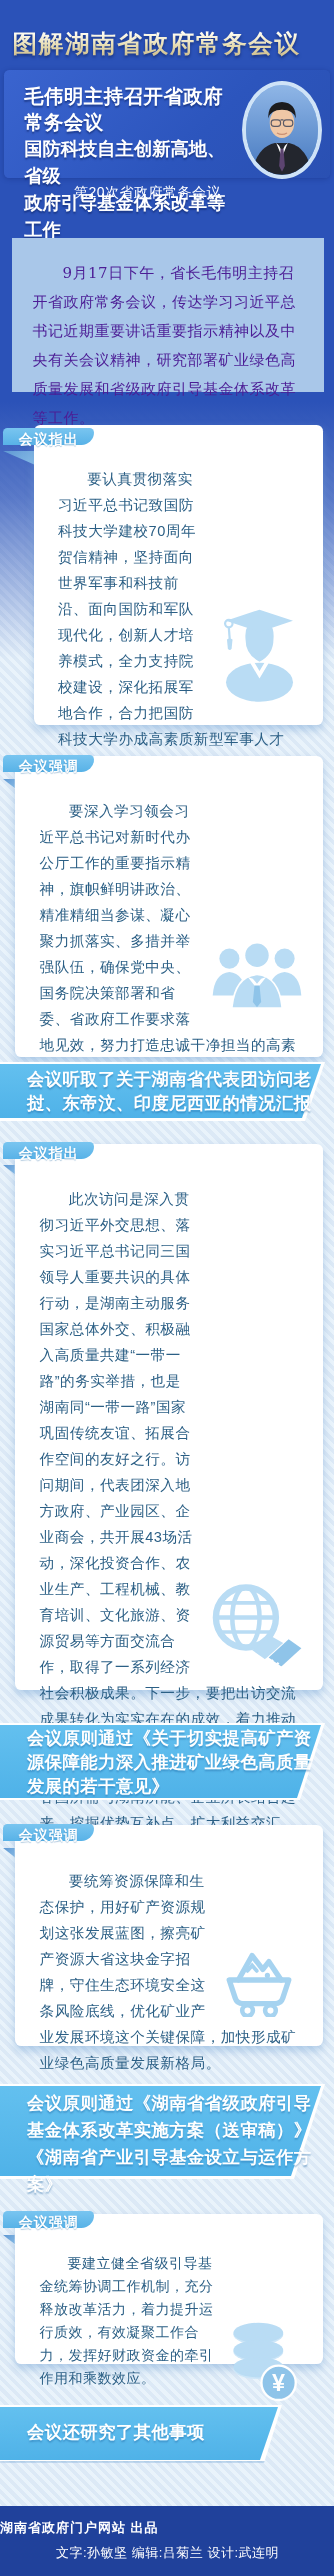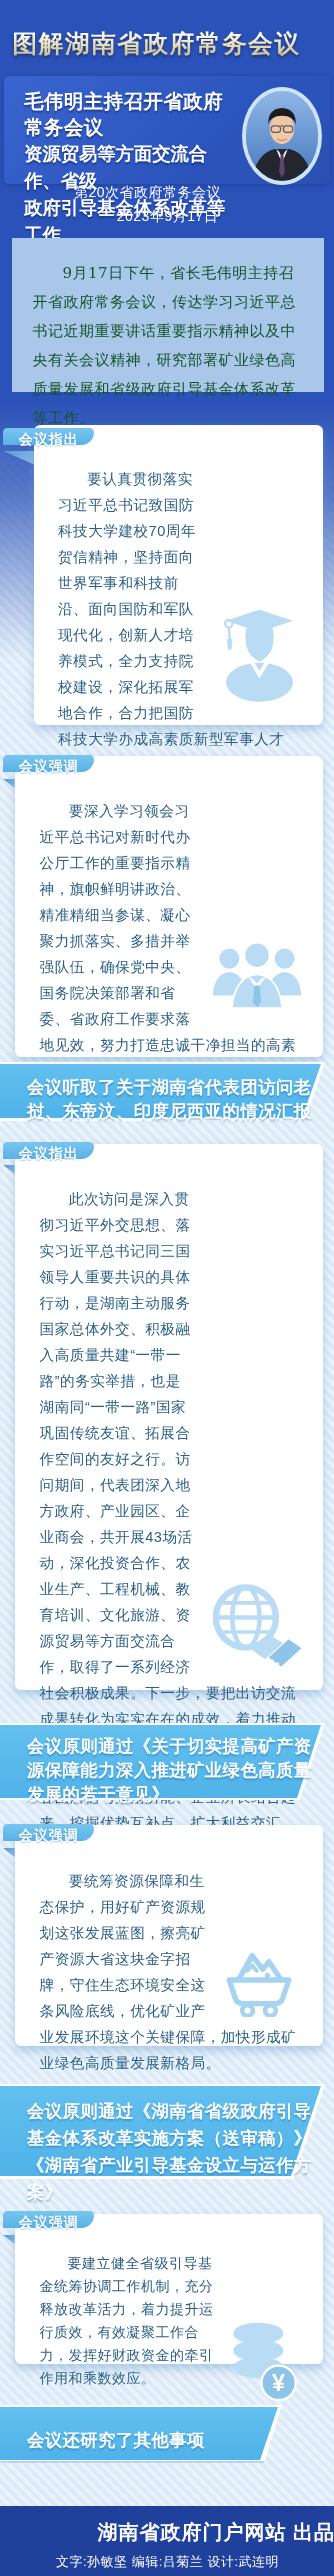--- a/index.html
+++ b/index.html
@@ -9,36 +9,36 @@
       linear-gradient(180deg, #2b52b8 0px, #2b52b8 402px, rgba(43,82,184,0.75) 497px, rgba(43,82,184,0) 659px),
       repeating-linear-gradient(45deg,#dce9f6 0 3.7px,#e9f3fb 3.7px 7.3px);
   }
 
   
   .main-title{position:absolute;left:12.6px;top:27px;width:314px;
     font-family:"Liberation Serif", serif;font-weight:bold;font-size:24.6px;letter-spacing:1.6px;
     background:linear-gradient(180deg,#fffdf2 18%,#e7ddb4 55%,#cdbd8c 90%);
     -webkit-background-clip:text;background-clip:text;color:transparent;
     filter:drop-shadow(0 2.1px 1.6px rgba(10,25,80,.55));}
-  .subtitle-panel{position:absolute;left:4.2px;top:76px;width:326px;height:108px;border-radius:5.2px;
+  .subtitle-panel{position:absolute;left:4.2px;top:70px;width:326px;height:108px;border-radius:5.2px;
     background:linear-gradient(135deg,#3a64cf 0%,#2c55bd 60%,#2a50b2 100%);
-    box-shadow:0 1px 5.2px rgba(15,35,110,.35);font-family:Liberation Serif, serif;}
+    box-shadow:0 1px 5.2px rgba(15,35,110,.35);}
   .subtitle-lines{position:absolute;left:20px;top:12.6px;width:209px;color:#fff;}
   .subtitle-lines .l1{font-size:19.4px;font-weight:bold;letter-spacing:0.5px;line-height:26px;text-shadow:0 1.6px 1.6px rgba(10,30,90,.5);}
   .subtitle-lines .l2,.subtitle-lines .l3{font-size:18.3px;font-weight:bold;line-height:27px;text-shadow:0 1.6px 1.6px rgba(10,30,90,.5);}
   .portrait{position:absolute;right:7.8px;top:11px;width:80px;height:98px;border-radius:50%;
     border:4.2px solid #cfe3f7;overflow:hidden;background:linear-gradient(180deg,#8cb4e4,#4c7fc4);box-sizing:border-box;}
   .portrait svg{display:block;width:100%;height:100%;}
   .meeting-no{position:absolute;left:0;top:184px;width:295px;text-align:center;color:#fff;font-size:14px;letter-spacing:0.5px;}
   .date-line{position:absolute;left:0;top:208px;width:335px;text-align:center;color:#fff;font-size:14px;letter-spacing:0.5px;}
 
   
   .intro-panel{position:absolute;left:11.5px;top:238px;width:312px;height:154px;background:#a9c7e9;box-sizing:border-box;
     padding:21px 21px 0 21px;}
-  .intro-text{font-family:"DejaVu Serif", serif;font-size:15px;line-height:29px;color:#14532d;text-indent:2em;letter-spacing:0.5px;}
+  .intro-text{font-family:"DejaVu Serif", serif;font-size:15px;line-height:29px;color:#4c1d95;text-indent:2em;letter-spacing:0.5px;}
 
   
   .badge{position:absolute;height:17px;line-height:23.5px;padding:0 15.7px;z-index:3;
     background:linear-gradient(180deg,#79c5f0,#58b2e7);color:#fff;font-size:14px;font-weight:bold;letter-spacing:1px;
     border-radius:5.2px 5.2px 14.6px 0;text-shadow:0 1px 1px rgba(30,100,160,.35);}
   .fold{position:absolute;z-index:1;background:linear-gradient(135deg,#5e97d2,#88bde8);
     clip-path:polygon(0 0,100% 0,100% 100%);}
   .card{position:absolute;background:#fff;border-radius:6.3px;z-index:2;box-sizing:border-box;
     box-shadow:0 4.7px 8.4px rgba(110,160,210,.45);}
   .card-text{font-size:14.6px;line-height:26px;color:#2b5f85;text-indent:2em;letter-spacing:0.5px;}
@@ -63,54 +63,54 @@
   .icon-globe{width:100px;height:98px;margin:392px -7.3px 0 9.4px;}
   .icon-cart{width:84px;height:77px;margin:72px -3.1px 0 9.4px;}
   .icon-coins{width:78px;height:94px;margin:62px -4.2px 0 9.4px;}
 
   
   .banner{position:absolute;left:0;z-index:2;}
   .banner .shape-outer{position:absolute;inset:0;background:#fff;
     filter:drop-shadow(0 3.7px 4.2px rgba(110,160,210,.5));}
   .banner .shape-inner{position:absolute;background:linear-gradient(180deg,#63c0ef,#4fb2e8);}
   .banner .banner-text{position:relative;z-index:4;color:#fff;font-weight:bold;font-size:17.3px;letter-spacing:0.5px;
-    text-shadow:0 1.6px 1.6px rgba(30,100,160,.4);margin-top:8px;}
+    text-shadow:0 1.6px 1.6px rgba(30,100,160,.4);}
   .banner-b1{top:1062px;width:325px;height:59px;}
   .banner-b1 .shape-outer{clip-path:polygon(0 0,325px 0,305px 59px,0 59px);}
   .banner-b1 .shape-inner{left:0;top:2.1px;width:321px;height:54px;clip-path:polygon(0 0,321px 0,302px 54px,0 54px);}
   .banner-b1 .banner-text{padding:6.3px 0 0 27px;line-height:23.5px;}
   .banner-b2{top:1723px;width:325px;height:77px;}
   .banner-b2 .shape-outer{clip-path:polygon(0 0,325px 0,300px 77px,0 77px);}
   .banner-b2 .shape-inner{left:0;top:2.1px;width:321px;height:73px;clip-path:polygon(0 0,321px 0,297px 73px,0 73px);}
   .banner-b2 .banner-text{padding:2.6px 0 0 27px;line-height:24px;}
   .banner-b3{top:2084px;width:325px;height:117px;}
   .banner-b3 .shape-outer{clip-path:polygon(0 0,325px 0,294px 95px,0 95px);}
   .banner-b3 .shape-inner{left:0;top:2.1px;width:321px;height:90px;clip-path:polygon(0 0,321px 0,291px 90px,0 90px);}
   .banner-b3 .banner-text{padding:6.3px 0 0 27px;line-height:27px;}
   .banner-b4{top:2405px;width:282px;height:56px;}
   .banner-b4 .shape-outer{clip-path:polygon(0 0,282px 0,264px 58px,0 58px);}
   .banner-b4 .shape-inner{left:0;top:2.1px;width:278px;height:53px;clip-path:polygon(0 0,278px 0,260px 53px,0 53px);}
   .banner-b4 .banner-text{padding:15.7px 0 0 27px;line-height:23.5px;}
 
   
   .footer{position:absolute;left:0;top:2506px;width:335px;height:70px;background:#20419b;}
-  .footer .producer{margin-top:12.6px;text-align:right;color:#fff;font-size:20px;font-weight:bold;letter-spacing:1px;}
+  .footer .producer{margin-top:12.6px;text-align:left;color:#fff;font-size:13px;font-weight:bold;letter-spacing:1px;}
   .footer .credits{margin-top:7.3px;text-align:center;color:#fff;font-size:13px;letter-spacing:0.5px;}
 </style>
 </head>
 <body>
 
 <div id="page">
 
   <div class="main-title">图解湖南省政府常务会议</div>
 
   <div class="subtitle-panel">
     <div class="subtitle-lines">
       <div class="l1">毛伟明主持召开省政府常务会议</div>
-      <div class="l2">资源贸易等方面交流合作、省级</div>
+      <div class="l2">国防科技自主创新高地、省级</div>
       <div class="l3">政府引导基金体系改革等工作</div>
     </div>
     <div class="portrait">
       <svg viewBox="0 0 100 124">
         <defs>
           <linearGradient id="pbg" x1="0" y1="0" x2="0" y2="1">
             <stop offset="0" stop-color="#8fb6e6"></stop>
               <stop offset="1" stop-color="#4679c0"></stop>
           </linearGradient>
         </defs>
@@ -122,21 +122,20 @@
         <path d="M31 46 Q30 24 50 23 Q70 24 69 46 Q66 34 50 34 Q34 34 31 46 Z" fill="#1c1c1e"></path>
         <rect x="35" y="48" width="13" height="9" rx="4" fill="none" stroke="#5a5a66" stroke-width="1.6"></rect>
         <rect x="52" y="48" width="13" height="9" rx="4" fill="none" stroke="#5a5a66" stroke-width="1.6"></rect>
         <path d="M48 48 L52 48" stroke="#5a5a66" stroke-width="1.6"></path>
         <path d="M43 66 Q50 70 57 66" stroke="#c98f72" stroke-width="1.6" fill="none"></path>
       </svg>
     </div>
   </div>
 
   <div class="meeting-no">第20次省政府常务会议</div>
-  <div class="date-line">2023年9月17日</div>
 
   <div class="intro-panel">
     <div class="intro-text">9月17日下午，省长毛伟明主持召开省政府常务会议，传达学习习近平总书记近期重要讲话重要指示精神以及中央有关会议精神，研究部署矿业绿色高质量发展和省级政府引导基金体系改革等工作。</div>
   </div>
 
   <div class="badge badge-s1">会议指出</div>
   <div class="fold fold-s1"></div>
   <div class="card card-s1">
     <div class="card-text">
       <span class="float-icon icon-graduate">

